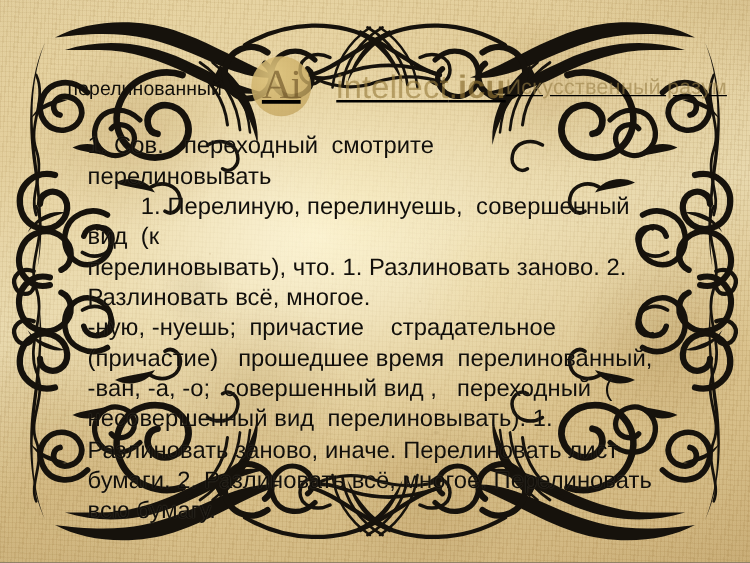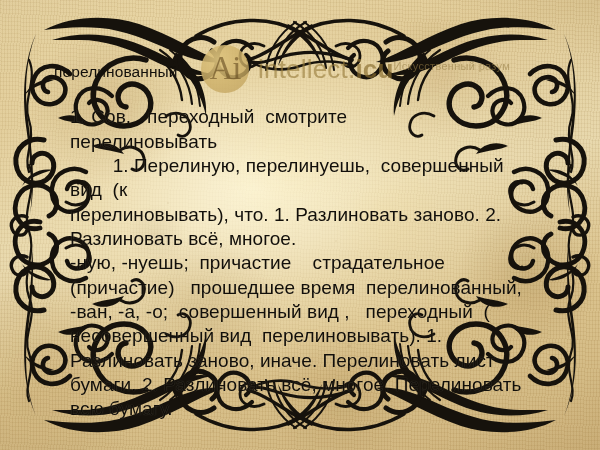--- a/index.html
+++ b/index.html
@@ -55,23 +55,24 @@
   .frame svg { display: block; width: 600px; height: 450px; }
   .orn { fill: #16120c; }
   .orn-line { fill: none; stroke: #16120c; }
   
   .watermark {
     position: absolute;
     left: 201px;
     top: 45px;
     display: flex;
     align-items: center;
-    gap: 9px;
+    gap: 20px;
     pointer-events: none;
     user-select: none;
+    text-decoration: underline;
   }
   .wm-badge {
     position: relative;
     width: 48px;
     height: 48px;
     border-radius: 50%;
     background: radial-gradient(circle at 36% 30%, rgba(222,196,126,0.92) 0%, rgba(204,174,102,0.80) 55%, rgba(186,154,84,0.72) 100%);
     flex: none;
     display: flex;
     align-items: center;
@@ -89,21 +90,21 @@
   .wm-text { display: flex; flex-direction: row; line-height: 1; }
   .wm-title {
     font-size: 26px;
     color: rgba(150,122,58,0.62);
     letter-spacing: 0.2px;
     white-space: nowrap;
   }
   .wm-title b { font-weight: 700; color: rgba(138,110,48,0.68); }
   .wm-sub {
     margin-top: 5px;
-    font-size: 11px;
+    font-size: 17px;
     color: rgba(152,126,70,0.60);
     letter-spacing: 0.3px;
     white-space: nowrap;
   }
   
   .content {
     position: absolute;
     left: 54px;
     top: 62px;
     width: 500px;

